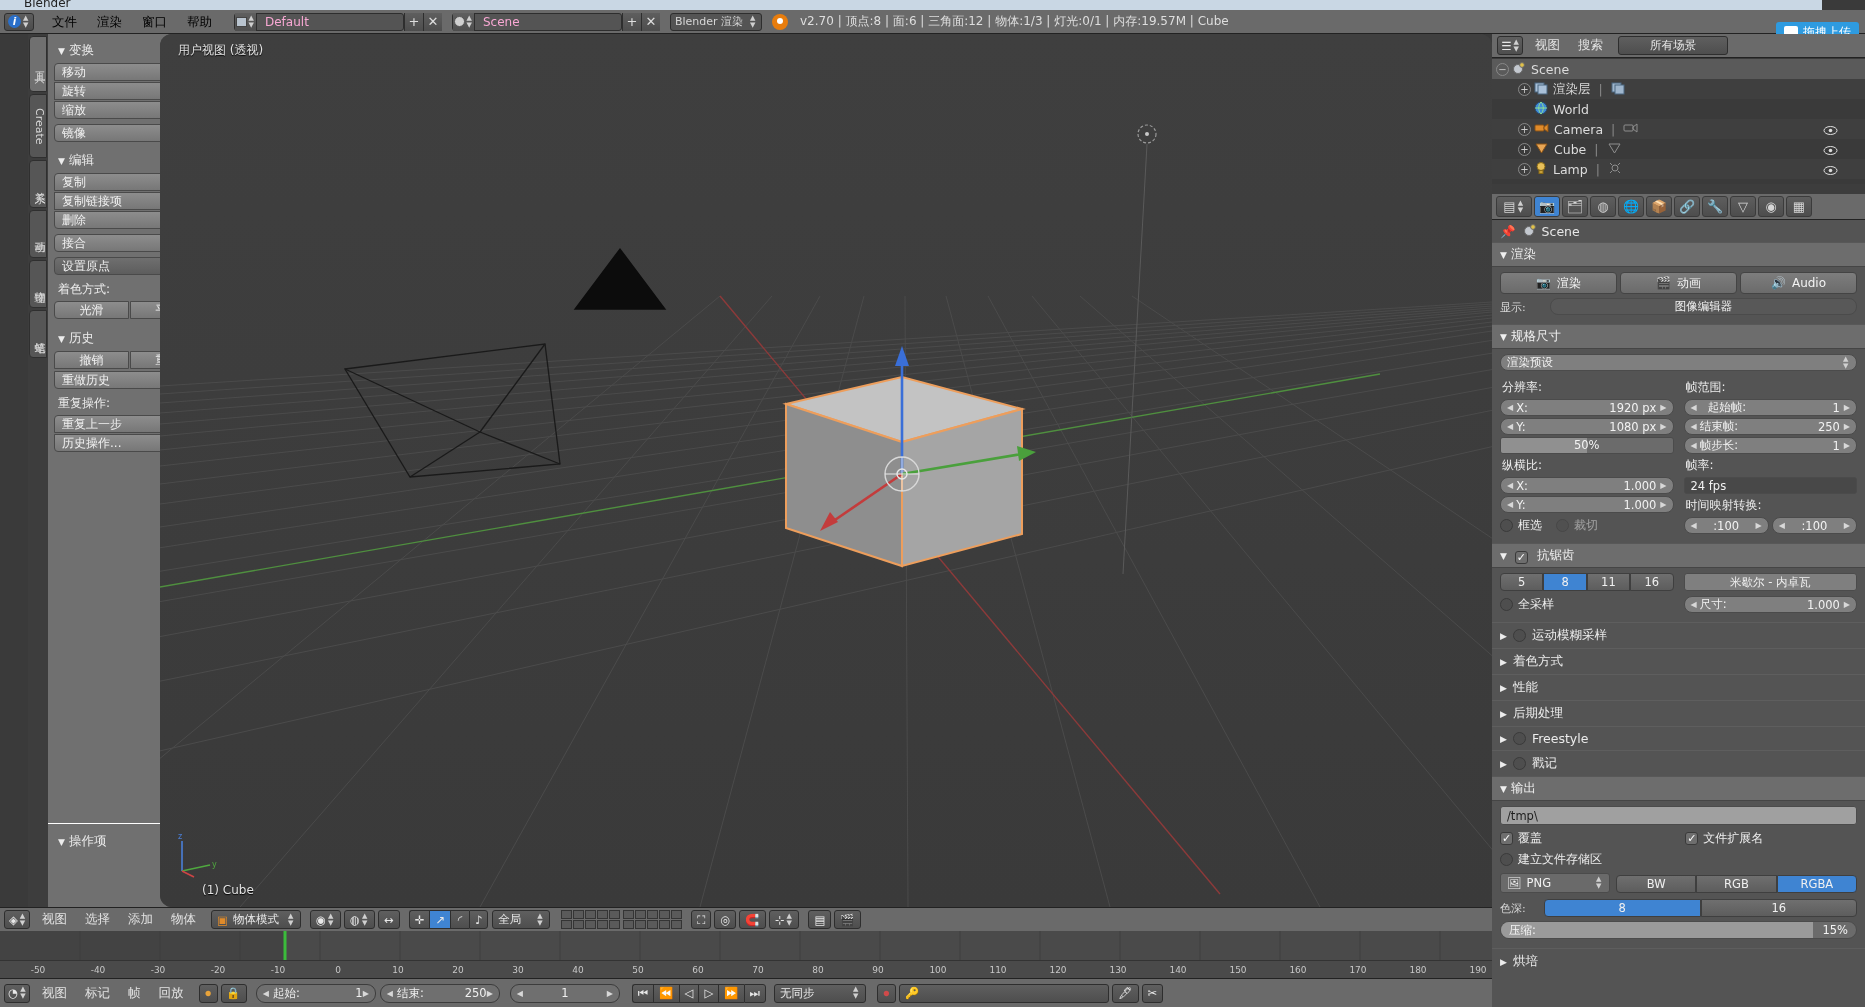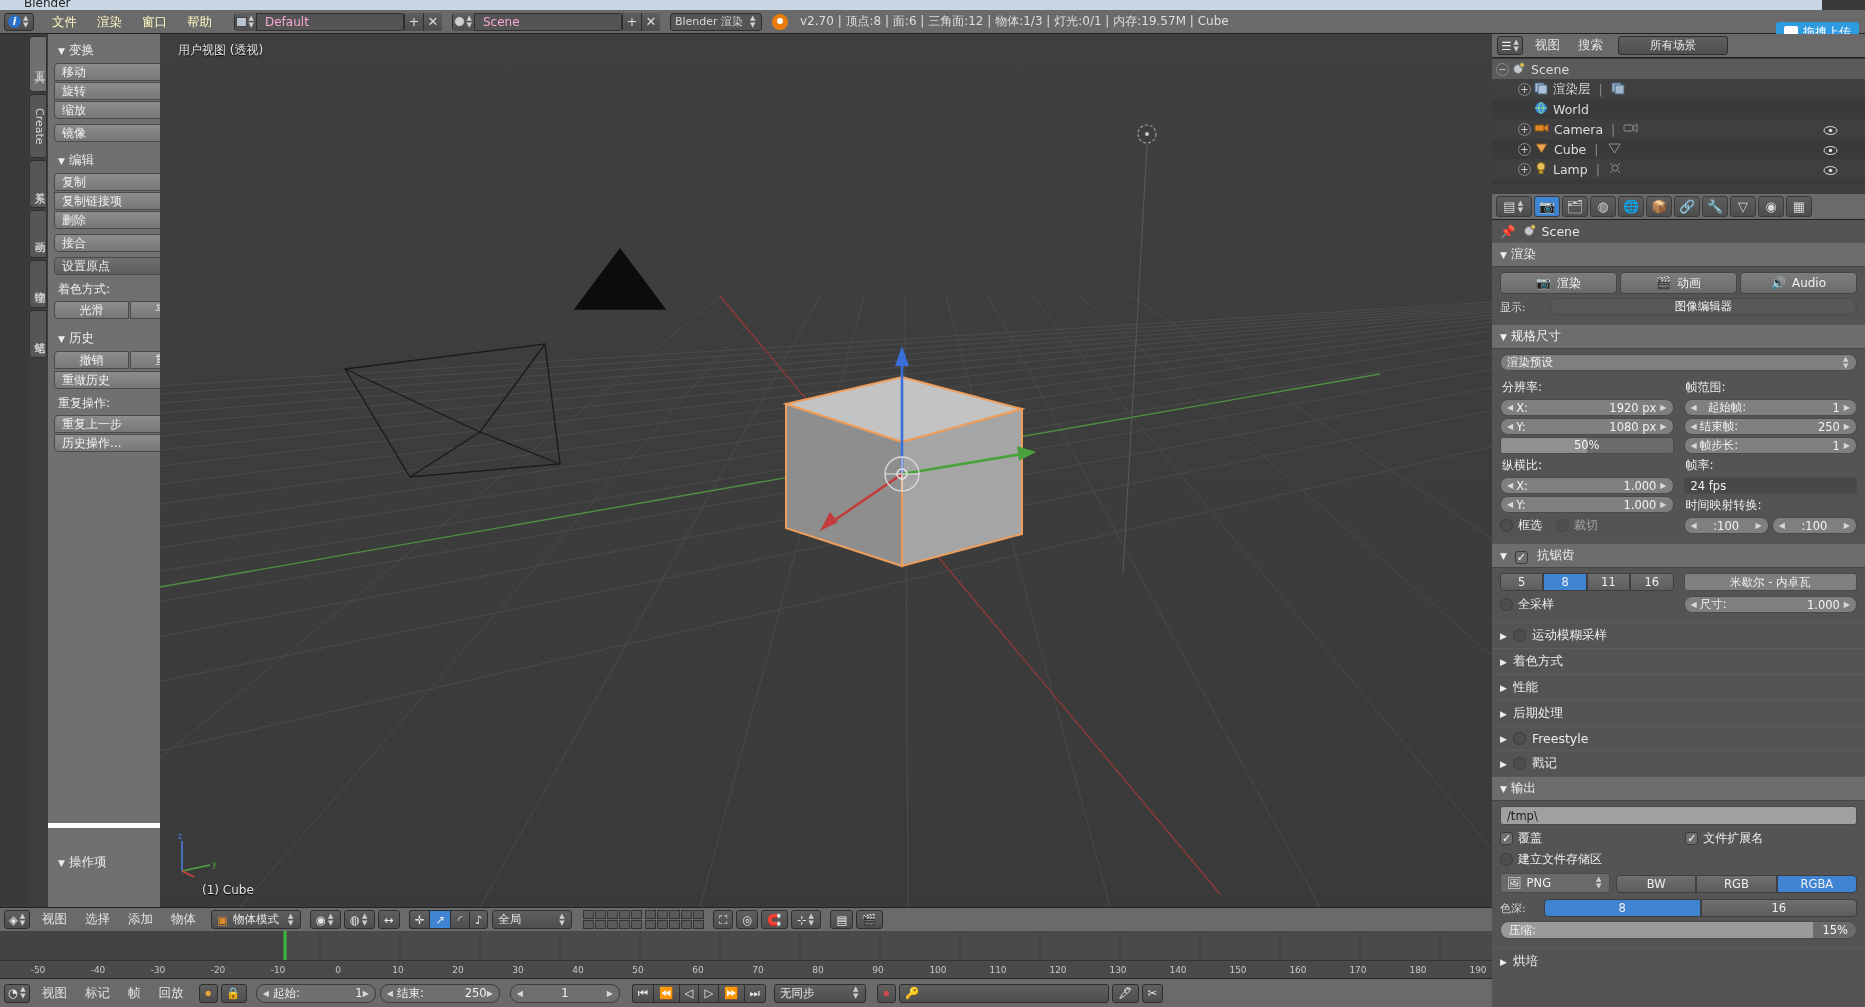--- a/index.html
+++ b/index.html
@@ -11,21 +11,21 @@
   .topbar { position:absolute; left:0; top:0; width:1822px; height:10px; background:#c9d7e4; }
   .titletext { position:absolute; left:24px; top:-4px; font-size:12px; color:#222; }
   .menubar { position:absolute; left:0; top:10px; width:1865px; height:24px;
     background:#6a6a6a; border-bottom:1px solid #222; display:flex; align-items:center; padding-left:4px; }
   .mb-icon { width:30px; height:18px; background:linear-gradient(#5d5d5d,#4c4c4c);
     border:1px solid #2e2e2e; border-radius:3px; display:flex; align-items:center;
     justify-content:center; margin-right:8px; }
   .circ-i { width:13px; height:13px; border-radius:50%; background:#2a6fc9; color:#fff;
     font-size:10px; line-height:13px; text-align:center; font-weight:bold; font-style:italic; }
   .spin { display:inline-block; width:7px; margin-left:2px; font-size:7px; line-height:7px; color:#d0d0d0; }
-  .mb-item { padding:0 10px; font-size:12.5px; color:#fef9c3; line-height:24px; }
+  .mb-item { padding:0 10px; font-size:12.5px; color:#000000; line-height:24px; }
   .mb-box { height:18px; background:#545454; border:1px solid #2e2e2e; border-radius:3px;
     display:flex; align-items:center; margin-left:4px; }
   .mb-box .lbl { padding:0 8px; font-size:12px; color:#f9a8d4; white-space:nowrap; }
   .mb-sel { width:22px; height:18px; background:linear-gradient(#5f5f5f,#4e4e4e);
     border-right:1px solid #2e2e2e; display:flex; align-items:center; justify-content:center; }
   .scr-ic { width:11px; height:10px; background:#b9c4cf; border:1px solid #444; }
   .scn-ic { width:11px; height:11px; border-radius:50%; background:#cfcfcf; border:1px solid #555; }
   .pmbtn { width:19px; height:18px; background:linear-gradient(#5e5e5e,#4d4d4d);
     border-left:1px solid #2e2e2e; color:#ddd; font-size:13px; text-align:center; line-height:17px; }
   .eng-box { margin-left:10px; height:18px; width:92px; background:#545454; border:1px solid #2e2e2e;
@@ -60,25 +60,25 @@
   .tbtn.single{ border-radius:4px; }
   .tbtn.dark  { background:linear-gradient(#6f6f6f,#5d5d5d); }
   .trow { display:flex; gap:1px; margin-bottom:1px; }
   .trow .tbtn { flex:1; justify-content:center; padding-left:0; }
   .tlabel { font-size:12px; color:#ececec; padding:5px 0 3px 4px; }
   .has-arrow { position:relative; }
   .has-arrow::after { content:"\2B0D"; position:absolute; right:5px; font-size:9px; color:#ddd; }
 
   
   .oppanel { position:absolute; left:20px; bottom:0; right:0; height:84px; background:#707070;
-    border-top:5px solid #ffffff; padding:22px 6px; }
+    border-top:1px solid #ffffff; padding:5px 6px; }
 
   
   .viewport { position:absolute; left:160px; top:34px; right:373px; bottom:100px;
-    background:#3d3d3d; overflow:hidden; }
+    background:#3d3d3d; overflow:hidden;border-radius:12px; }
   .vp-label { position:absolute; left:18px; top:8px; font-size:12px; color:#e4e4e4;
     text-shadow:0 1px 1px #000; }
   .vp-obj { position:absolute; left:42px; bottom:10px; font-size:12px; color:#e4e4e4;
     text-shadow:0 1px 1px #000; }
   .axisgiz { position:absolute; left:12px; bottom:28px; width:50px; height:48px; }
   
   .vpheader { position:absolute; left:0; right:373px; bottom:76px; height:24px; background:#6a6a6a;
     border-top:1px solid #222; display:flex; align-items:center; padding-left:4px; }
 
   
@@ -380,21 +380,21 @@
     </div>
     <div class="hbtn" style="margin-left:6px">◉<span class="spin">▲<br>▼</span></div>
     <div class="hbtn">◍<span class="spin">▲<br>▼</span></div>
     <div class="hbtn">↔</div>
     <div class="grp" style="margin-left:6px">
       <div class="hbtn">✛</div>
       <div class="hbtn on">↗</div>
       <div class="hbtn">◜</div>
       <div class="hbtn">♪</div>
     </div>
-    <div class="hbtn" style="width:80px;justify-content:flex-end">
+    <div class="hbtn" style="width:58px;justify-content:flex-end">
       <span>全局</span>
       <span class="spin" style="margin-left:auto">▲<br>▼</span>
     </div>
     <div class="layergrid" style="margin-left:8px">
       <div></div>
         <div></div>
         <div></div>
         <div></div>
         <div></div>
       <div></div>

